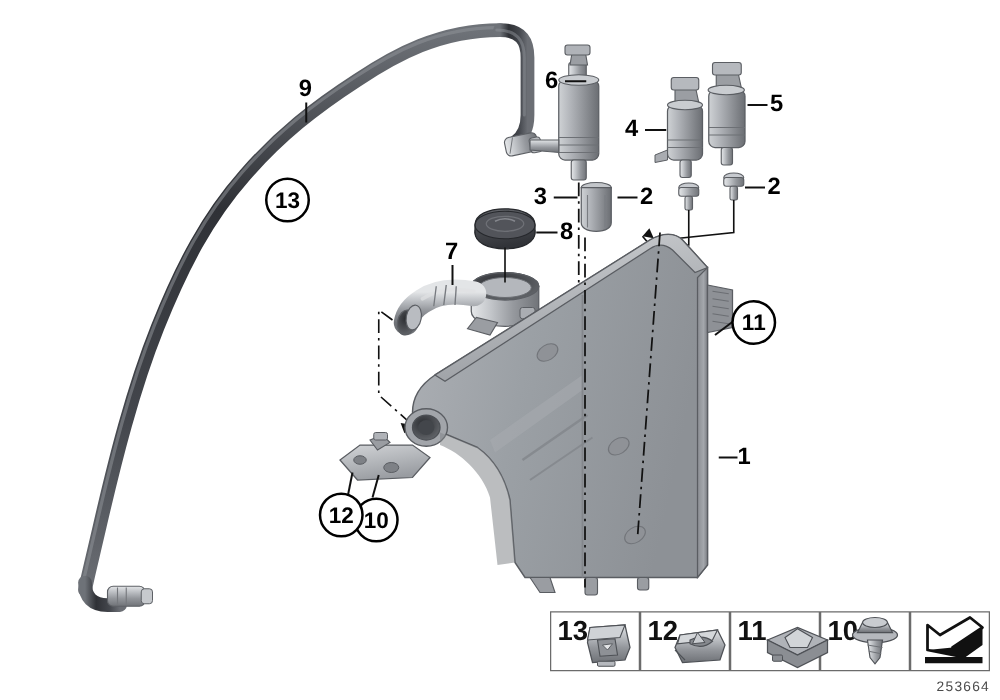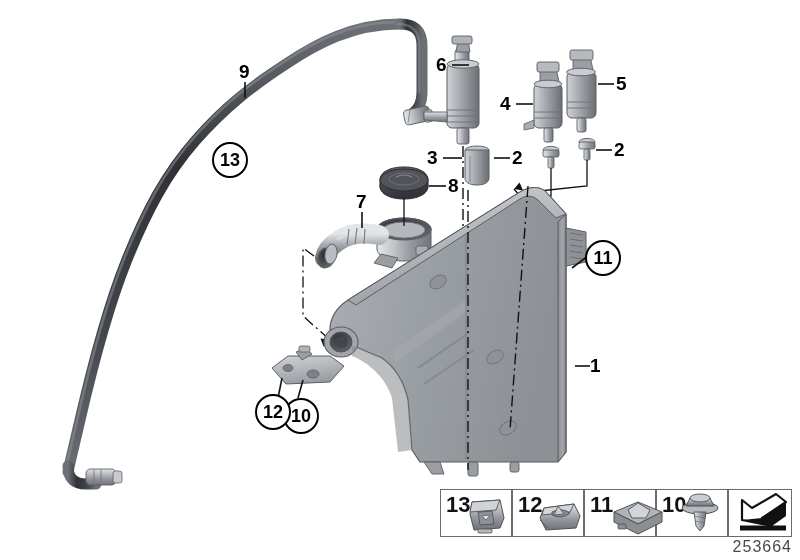--- a/index.html
+++ b/index.html
@@ -13,21 +13,21 @@
        letter-spacing:-0.5px;}
   .circ{position:absolute;width:32px;height:32px;border-radius:50%;
         border:2.5px solid #000;background:#fff;color:#000;
         font-weight:bold;font-size:18px;display:flex;
         align-items:center;justify-content:center;
         font-family:"Liberation Sans", sans-serif;}
   .lbox{position:absolute;border:1.5px solid #6b6b6b;background:#fff;
         box-sizing:border-box;}
   .lnum{position:absolute;font-weight:bold;font-size:22px;color:#111;
         font-family:"Liberation Sans", sans-serif;}
-  #diagid{position:absolute;right:8px;bottom:4px;font-size:16px;
+  #diagid{position:absolute;right:8px;bottom:4px;font-size:11px;
           color:#4a4a4a;letter-spacing:1px;
           font-family:"Liberation Sans", sans-serif;}
 </style>
 </head>
 <body>
 
 <div id="stage">
 
   <svg class="layer" viewBox="0 0 800 560">
     <defs>

